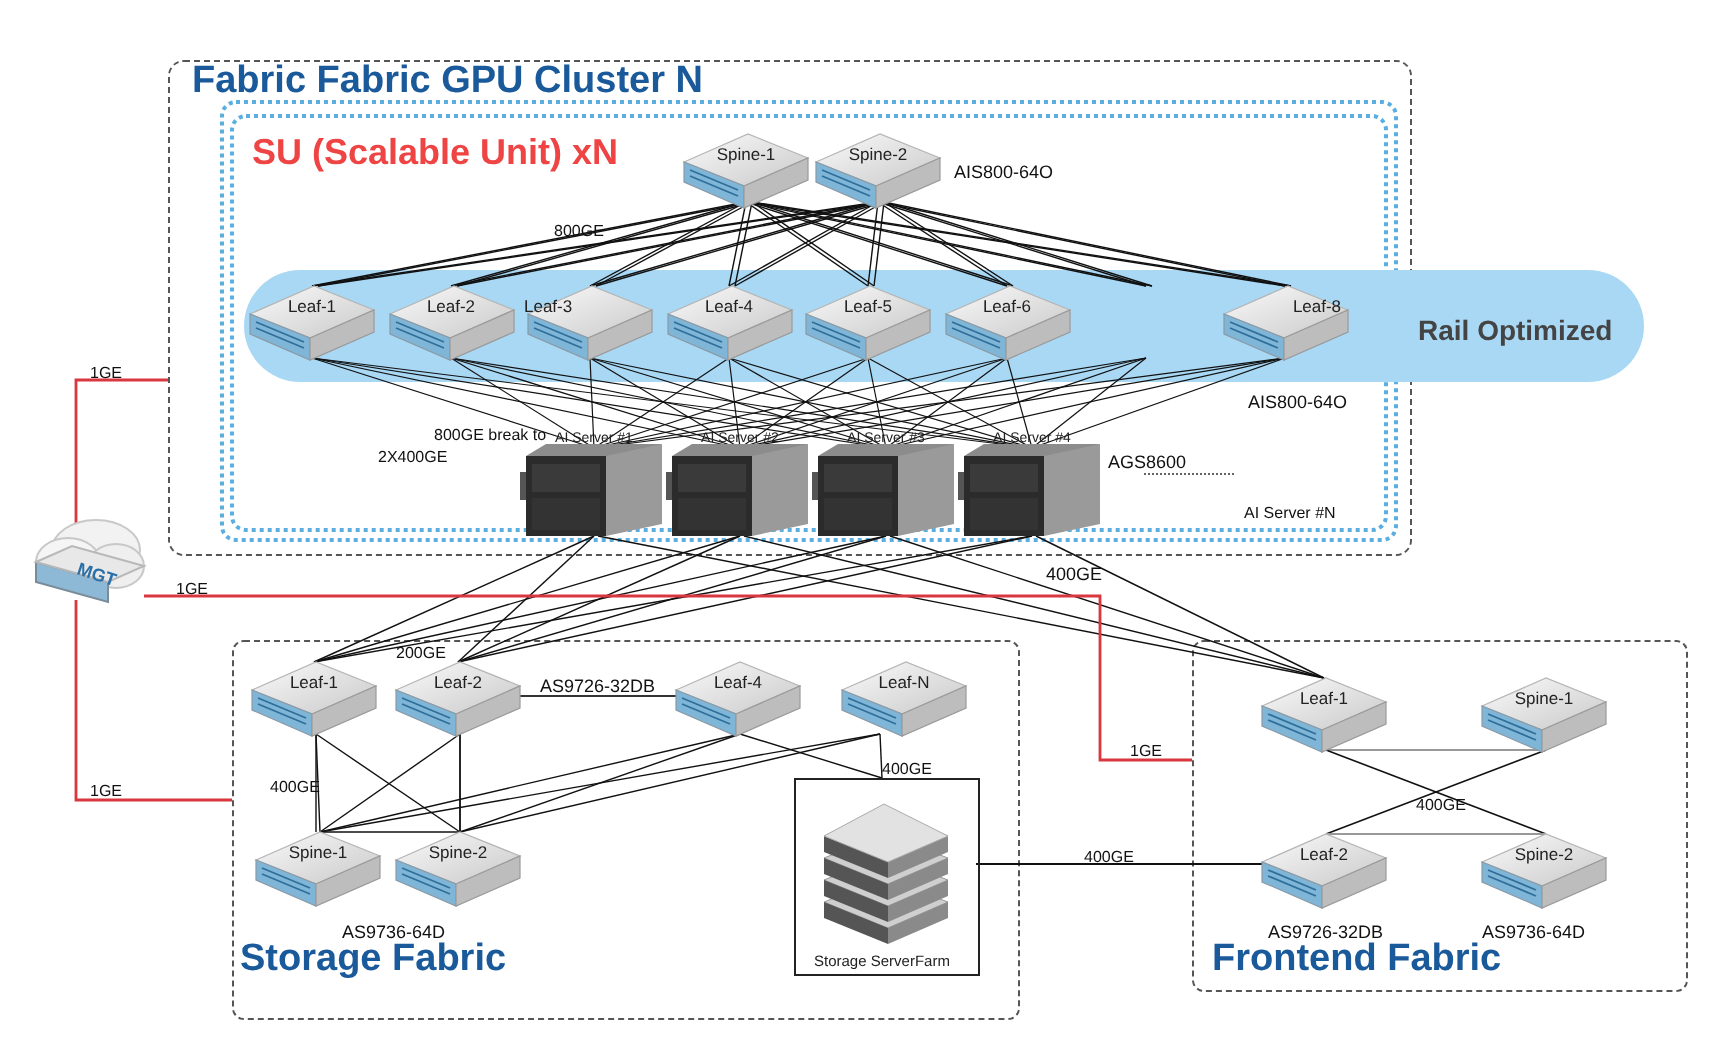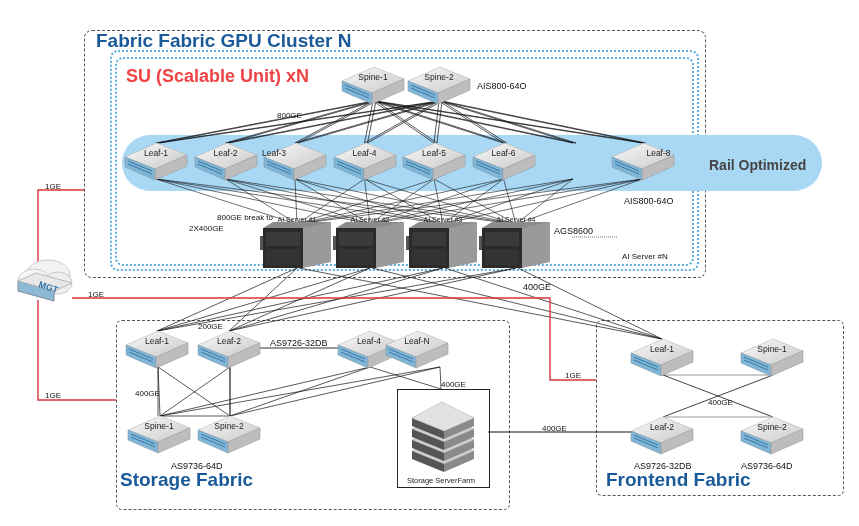--- a/index.html
+++ b/index.html
@@ -385,21 +385,21 @@
             </linearGradient>
           </defs>
     <polygon points="2,18 34,4 64,16 32,30" fill="url(#gstorage-leaf-3)" stroke="#b5b5b5" stroke-width="0.6"></polygon>
     <polygon points="2,18 32,30 32,41 2,28" fill="#7fb6d8" stroke="#8a9aa6" stroke-width="0.6"></polygon>
     <polygon points="32,30 64,16 64,27 32,41" fill="#bdbdbd" stroke="#9a9a9a" stroke-width="0.6"></polygon>
     <g stroke="#2f6f9a" stroke-width="0.9">
       <line x1="5" y1="22" x2="29" y2="32"></line>
             <line x1="5" y1="25" x2="29" y2="35"></line>
     </g>
   </svg><span class="abs dev-lbl" style="left: 0px; width: 66px; text-align: center; top: 9px;">Leaf-4</span></div>
-      <div class="switch" style="left: 384px; top: 327px; width: 66px; height: 42px;"><svg width="66" height="42" viewBox="0 0 66 42" preserveAspectRatio="none">
+      <div class="switch" style="left: 419px; top: 327px; width: 66px; height: 42px;"><svg width="66" height="42" viewBox="0 0 66 42" preserveAspectRatio="none">
     <defs>
             <linearGradient id="gstorage-leaf-4" x1="0" y1="0" x2="1" y2="1">
               <stop offset="0" stop-color="#fafafa"></stop>
               <stop offset="1" stop-color="#c9c9c9"></stop>
             </linearGradient>
           </defs>
     <polygon points="2,18 34,4 64,16 32,30" fill="url(#gstorage-leaf-4)" stroke="#b5b5b5" stroke-width="0.6"></polygon>
     <polygon points="2,18 32,30 32,41 2,28" fill="#7fb6d8" stroke="#8a9aa6" stroke-width="0.6"></polygon>
     <polygon points="32,30 64,16 64,27 32,41" fill="#bdbdbd" stroke="#9a9a9a" stroke-width="0.6"></polygon>
     <g stroke="#2f6f9a" stroke-width="0.9">

